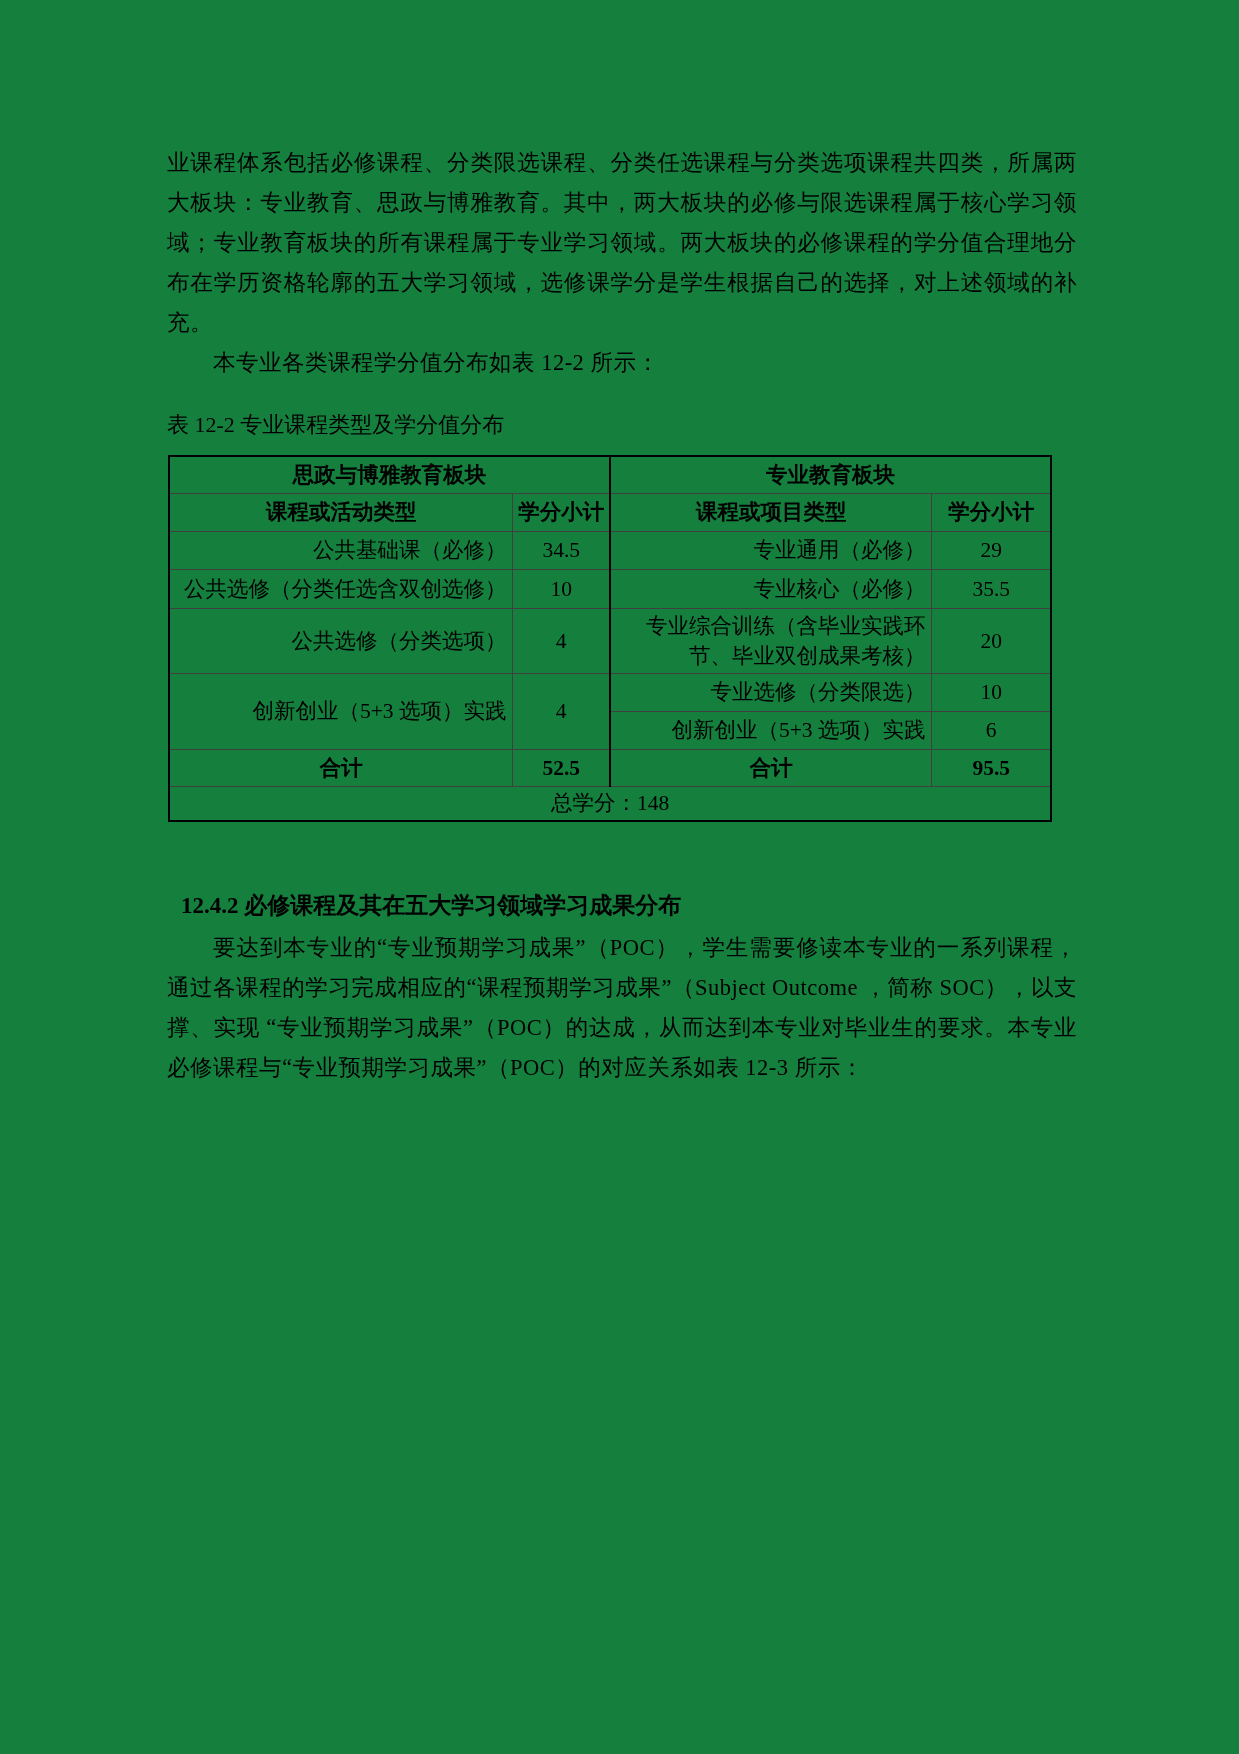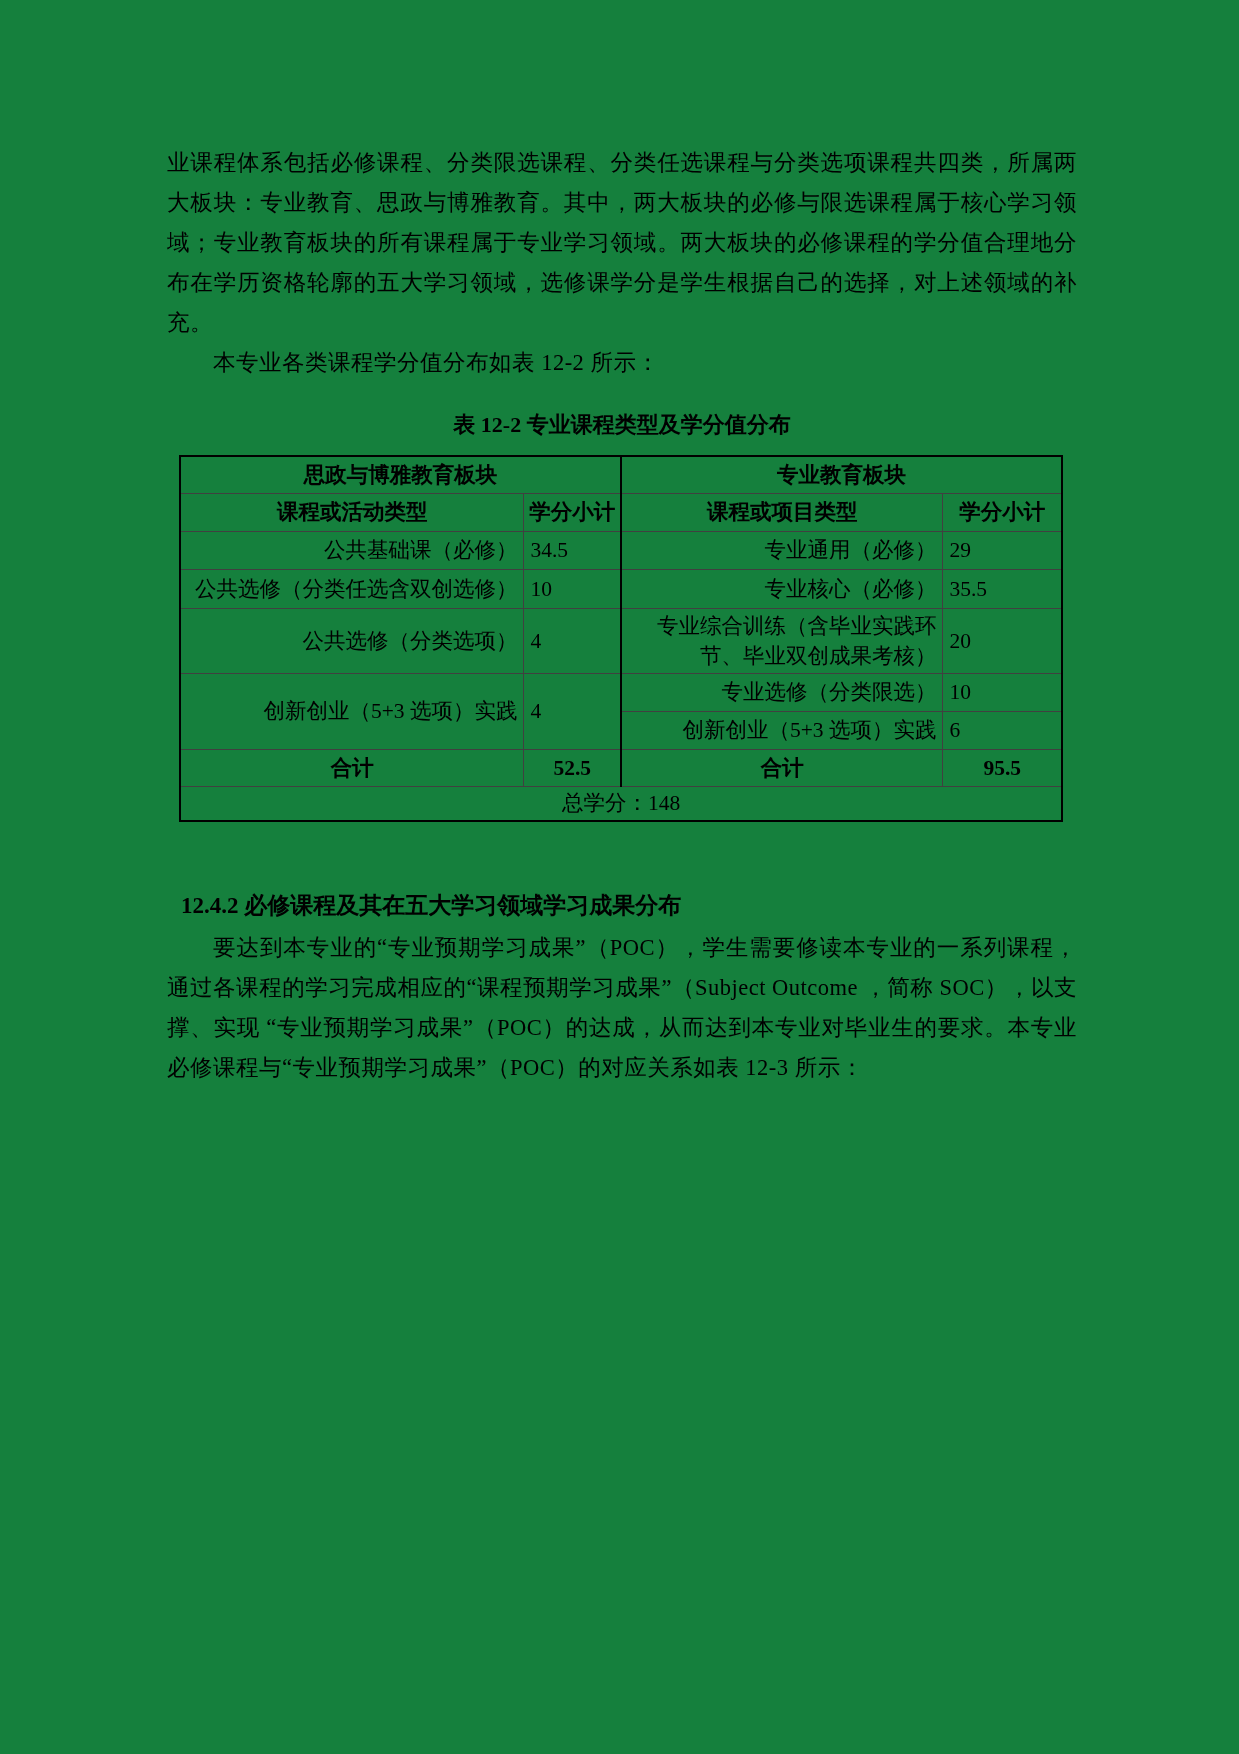--- a/index.html
+++ b/index.html
@@ -30,46 +30,44 @@
     text-align: justify;
     letter-spacing: 0.5px;
   }
   .indented {
     text-indent: 46px;
   }
   .table-caption {
     margin: 22px 0 0 0;
     font-size: 22px;
     line-height: 40px;
-    text-align: center;
-    font-weight: bold;
   }
   table.credit-table {
     border-collapse: collapse;
     table-layout: fixed;
     width: 884px;
-    margin: 10px 0 0 12px;
+    margin: 10px 0 0 1px;
     border: 2.5px solid #000000;
   }
   table.credit-table th,
   table.credit-table td {
     border: 1px solid #404040;
     font-size: 21.5px;
     line-height: 30px;
     padding: 1px 6px;
     vertical-align: middle;
     overflow: hidden;
   }
   table.credit-table th {
     font-weight: bold;
     text-align: center;
     padding: 1px 2px;
   }
   td.cell-label { text-align: right; }
-  td.cell-num   { }
+  td.cell-num   { text-align: center; }
   .mid { border-left: 2px solid #000000 !important; }
   tr.r-blockhead  { height: 37px; }
   tr.r-colhead    { height: 38px; }
   tr.r-a          { height: 38px; }
   tr.r-b          { height: 39px; }
   tr.r-c          { height: 65px; }
   tr.r-d1         { height: 38px; }
   tr.r-d2         { height: 38px; }
   tr.r-totals     { height: 37px; }
   tr.r-grand      { height: 35px; }

